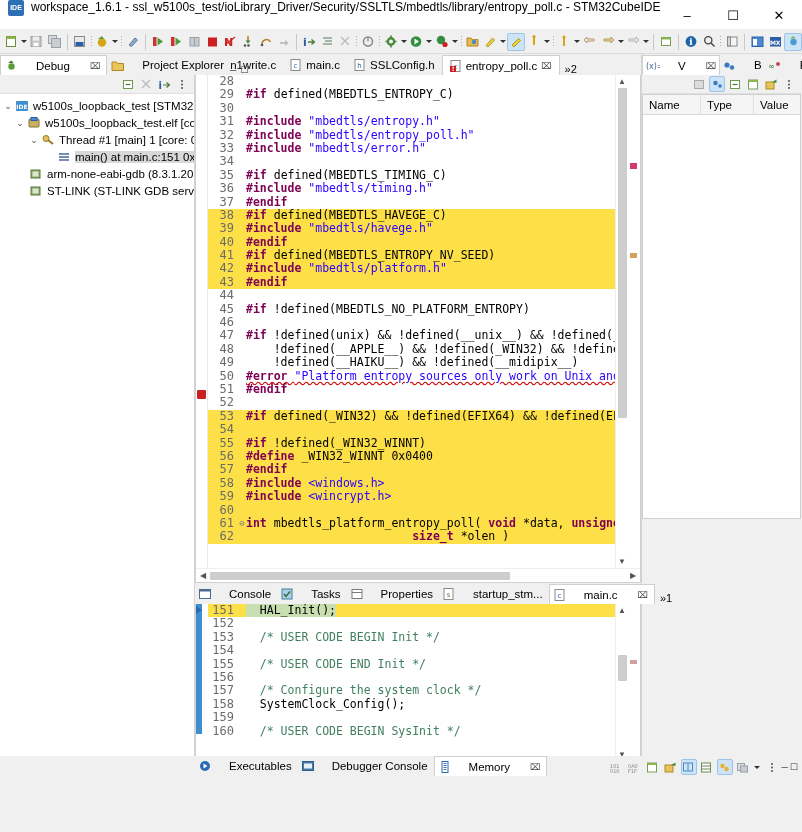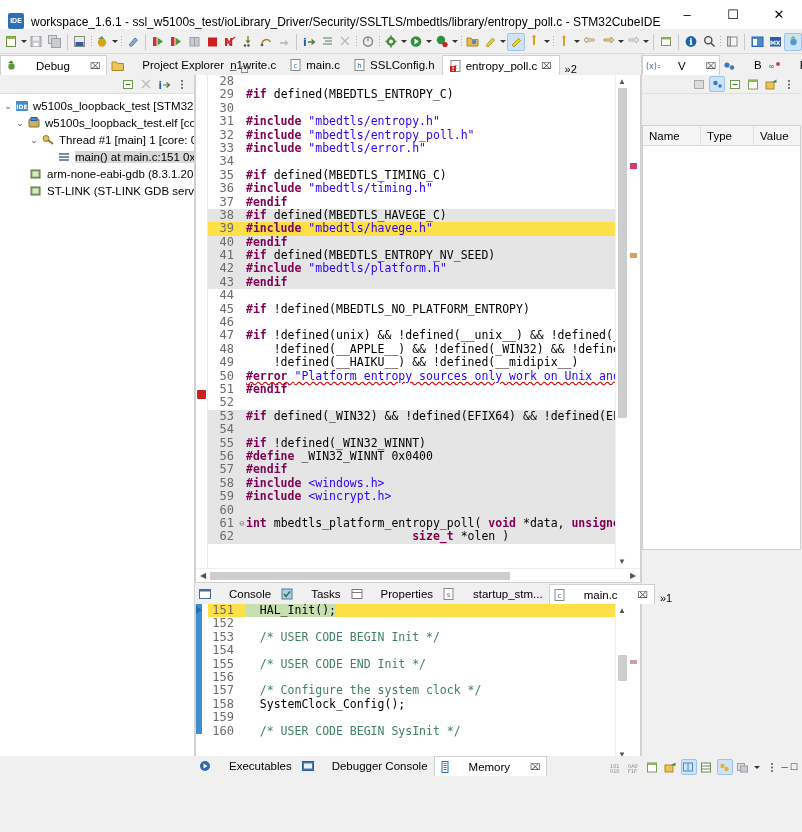--- a/index.html
+++ b/index.html
@@ -10,21 +10,21 @@
     background: #f0f0f0;
     font-family: "Liberation Sans", sans-serif;
     font-size: 12px;
     color: #000;
   }
   .app { position: relative; width: 802px; height: 832px; background: #f0f0f0; }
 
   
   .titlebar {
     height: 30px; background: #ffffff;
-    display: flex; align-items: flex-end;
+    display: flex; align-items: flex-start;
     border-bottom: 1px solid #f0f0f0;
   }
   .title-ico {
     width: 16px; height: 16px; margin: 0 7px 0 8px;
     background: #2c6fb5; border-radius: 2px;
     color: #fff; font-size: 7px; line-height: 16px; text-align: center;
     font-family: "Liberation Sans", sans-serif; font-weight: bold;
   }
   .title-text { font-size: 12px; color: #000; white-space: nowrap; }
   .win-btns { margin-left: auto; display: flex; height: 30px; }
@@ -127,21 +127,21 @@
 
   .code-area { flex: 1; display: flex; background: #fff; position: relative; overflow: hidden; }
   .ruler-left { width: 12px; background: #fff; border-right: 1px solid #e8e8e8;
                 position: relative; flex: 0 0 12px; }
   .code-scroll { flex: 1; position: relative; overflow: hidden; background: #fff; }
   .code-lines {
     font-family: "DejaVu Sans Mono", monospace; font-size: 11.5px; line-height: 13.4px;
     white-space: pre; position: relative;
   }
   .cl { display: flex; height: 13.4px; align-items: center; }
-  .cl.inactive { background: #e5e5e5; }
+  .cl.inactive { background: #fde047; }
   .cl.hl { background: #fde047; }
   .gut { width: 26px; text-align: right; padding-right: 4px; color: #6b6b6b;
          flex: 0 0 30px; font-size: 12px; }
   .fold { width: 8px; flex: 0 0 8px; text-align: center; color: #777; font-size: 9px; }
   .src { flex: 1; }
   .kw { color: #7f0055; font-weight: bold; }
   .str { color: #2a00ff; }
   .cmt { color: #3f7f5f; }
   .plain { color: #000; }
   .errline { color: #7f0055; font-weight: bold;
@@ -167,21 +167,21 @@
   
   .console-wrap { height: 172px; display: flex; flex-direction: column;
                   border: 1px solid #d0d0d0; border-top: none; background: #fff; }
   .console-code { flex: 1; display: flex; background: #fff; overflow: hidden; }
   .bpbar { width: 12px; background: #fff; flex: 0 0 12px; position: relative; }
   .exec-bar { position: absolute; left: 0; width: 6px; background: #3f8fd0; }
 
   
   .right-panel { width: 160px; border-left: 1px solid #d4d4d4; display: flex; flex-direction: column; }
   .var-table { background: #fff; border: 1px solid #d0d0d0; flex: 0 0 auto; height: 425px;
-               display: flex; flex-direction: column; margin-top: 31px; }
+               display: flex; flex-direction: column; }
   .var-head { display: flex; height: 20px; background: #f5f5f5; border-bottom: 1px solid #d8d8d8;
               font-size: 11.5px; align-items: center; }
   .var-head div { padding-left: 6px; border-right: 1px solid #e0e0e0; height: 20px; line-height: 20px; }
   .var-body { flex: 1; background: #fff; }
   .right-lower { flex: 1; background: #f0f0f0; }
 
   
   .bottom-strip { position: absolute; left: 195px; top: 756px; width: 607px; height: 76px;
                   background: #f0f0f0; display: flex; flex-direction: column; }
   .bs-tabs { height: 20px; display: flex; align-items: flex-end; justify-content: space-between; }

